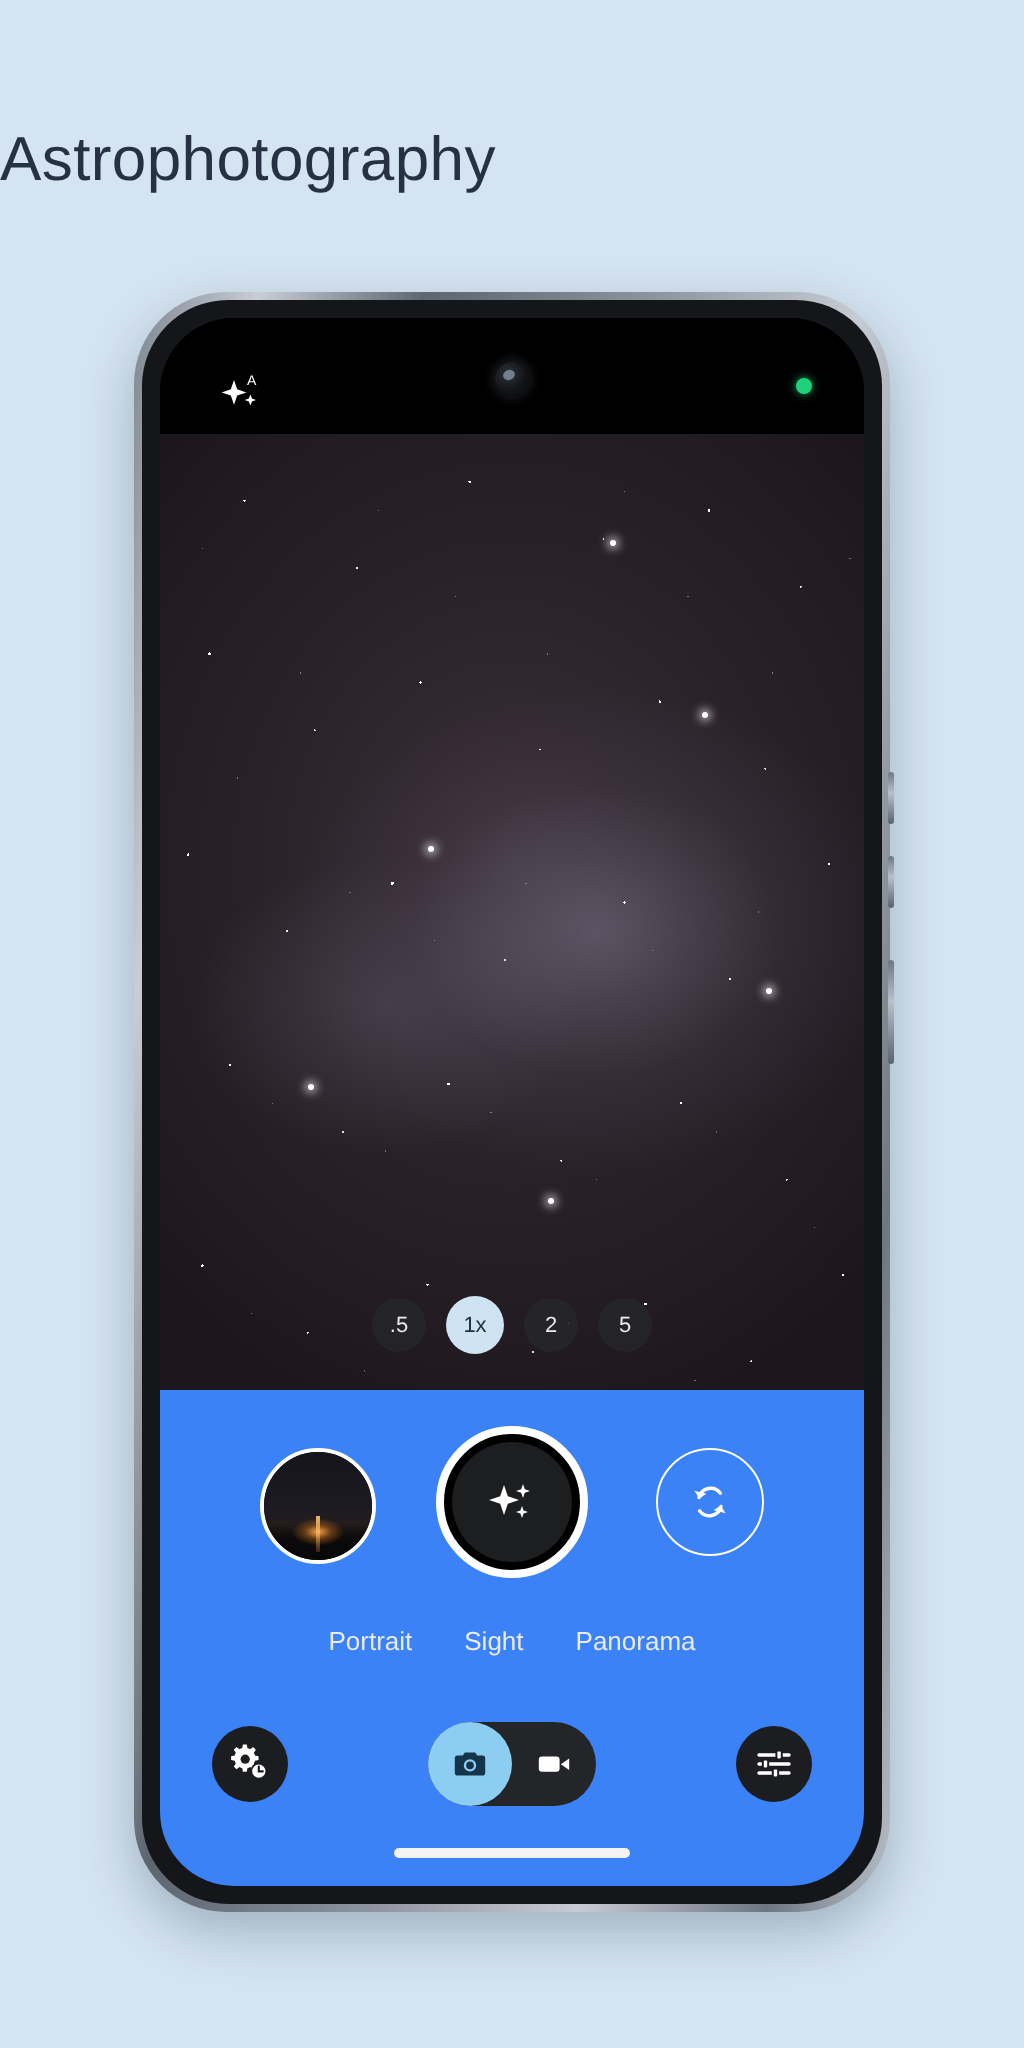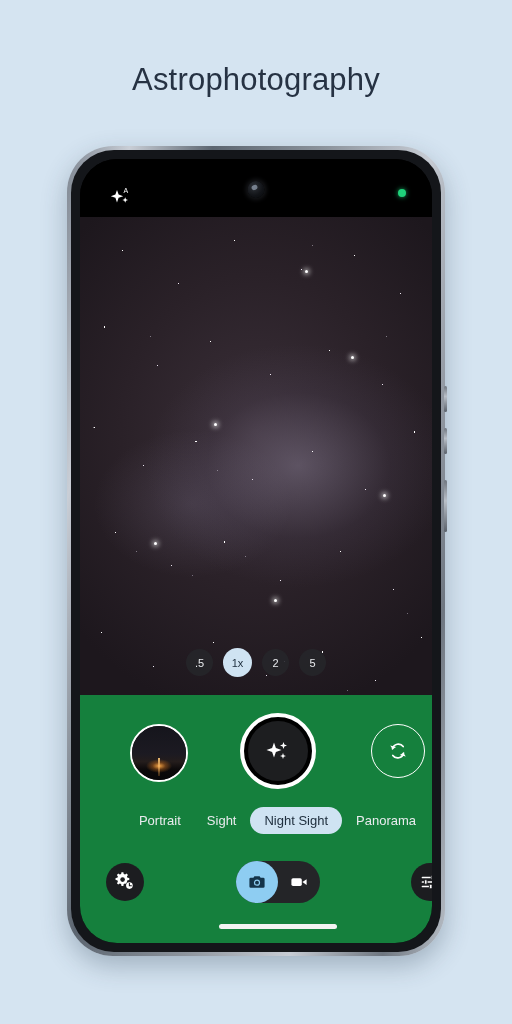--- a/index.html
+++ b/index.html
@@ -15,21 +15,20 @@
     overflow: hidden;
     position: relative;
   }
 
   
   .page-title {
     position: absolute;
     top: 62px;
     left: 0;
     width: 512px;
-    text-align: center;
     font-size: 31px;
     letter-spacing: 0.2px;
     color: #263243;
     font-weight: 400;
     font-family: "Liberation Sans", sans-serif;
   }
 
   
   .phone-frame {
     position: absolute;
@@ -271,22 +270,21 @@
     font-size: 11px;
   }
 
   
   .controls {
     position: absolute;
     left: 0;
     top: 536px;
     width: 100%;
     bottom: 0;
-    background: #15803d;
-    padding-left: 43px;
+    background: #3b82f6;
   }
 
   .shutter-row {
     position: absolute;
     top: 18px;
     left: 0;
     width: 100%;
     height: 82px;
   }
   .thumb-btn {
@@ -525,21 +523,20 @@
                 <path d="M6.2 8.4 L8.7 12.2 L12.2 9.9 Z" fill="#ffffff"></path>
                 <path d="M21.8 19.6 L19.3 15.8 L15.8 18.1 Z" fill="#ffffff"></path>
               </svg>
             </span>
           </div>
         </div>
 
         <div class="mode-row">
           <div class="mode-item">Portrait</div>
           <div class="mode-item">Sight</div>
-          <div class="mode-item active">Night Sight</div>
           <div class="mode-item">Panorama</div>
         </div>
 
         <div class="bottom-bar">
 
           <div class="round-btn left">
             <span>
               <svg width="22" height="22" viewBox="0 0 22 22">
                 <path d="M9.4 2.4 h2.1 l0.35 1.95 a5.2 5.2 0 0 1 1.5 0.62 l1.62 -1.12 1.48 1.48 -1.12 1.62 a5.2 5.2 0 0 1 0.62 1.5 l1.95 0.35 v2.1 l-1.95 0.35 a5.2 5.2 0 0 1 -0.62 1.5 l1.12 1.62 -1.48 1.48 -1.62 -1.12 a5.2 5.2 0 0 1 -1.5 0.62 l-0.35 1.95 h-2.1 l-0.35 -1.95 a5.2 5.2 0 0 1 -1.5 -0.62 l-1.62 1.12 -1.48 -1.48 1.12 -1.62 a5.2 5.2 0 0 1 -0.62 -1.5 l-1.95 -0.35 v-2.1 l1.95 -0.35 a5.2 5.2 0 0 1 0.62 -1.5 l-1.12 -1.62 1.48 -1.48 1.62 1.12 a5.2 5.2 0 0 1 1.5 -0.62 z" fill="#ffffff" transform="translate(-1.2,-1.0) scale(0.92)"></path>
                 <circle cx="8.6" cy="8.6" r="2.3" fill="#1c1d20"></circle>

